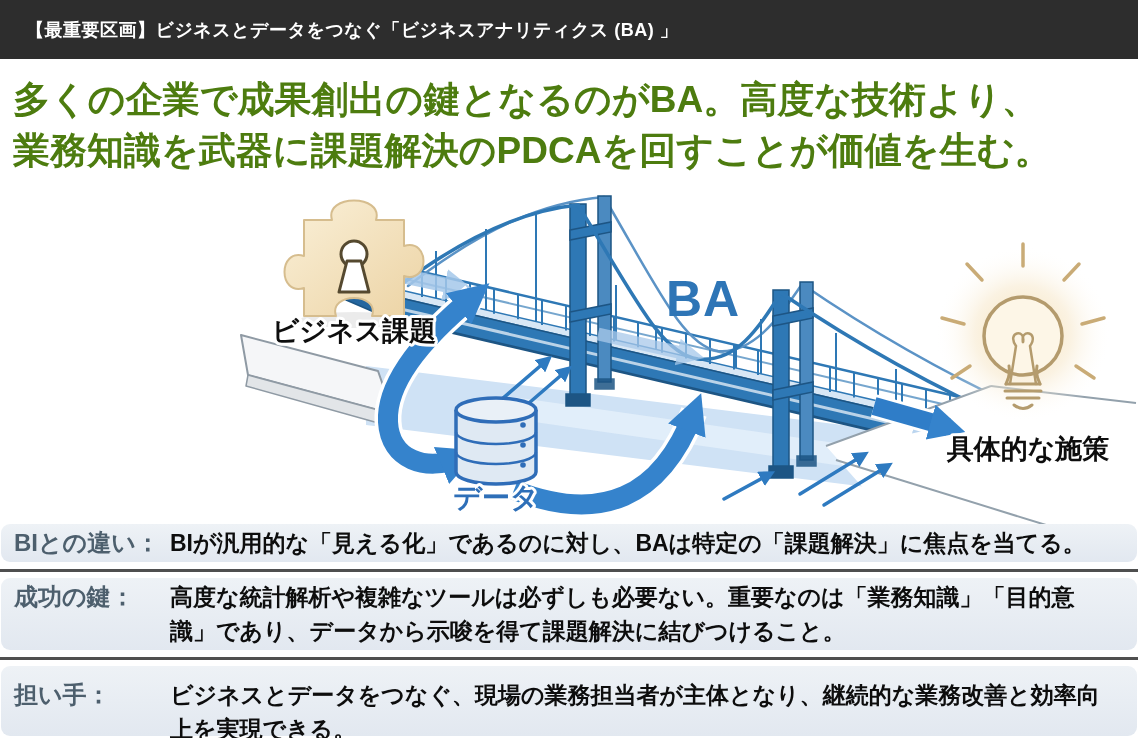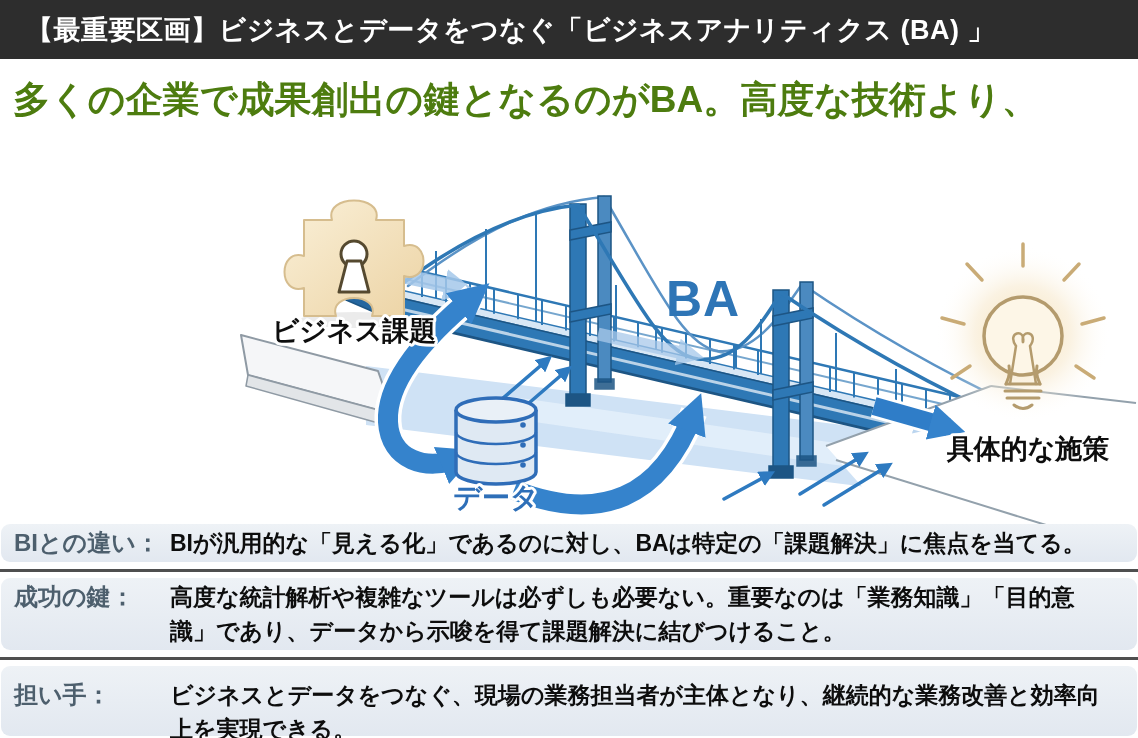--- a/index.html
+++ b/index.html
@@ -6,21 +6,21 @@
   body{
     width:1138px;height:738px;position:relative;overflow:hidden;
     background:#ffffff;
     font-family:"Liberation Sans","DejaVu Sans",sans-serif;
   }
   .topbar{
     position:absolute;top:0;left:0;width:1138px;height:59px;
     background:#2d2d2d;display:flex;align-items:center;
   }
   .topbar .title{
-    color:#ffffff;font-size:27px;font-weight:bold;
+    color:#ffffff;font-size:18px;font-weight:bold;
     padding-left:26px;letter-spacing:.5px;white-space:nowrap;
   }
   .headline{
     position:absolute;top:74px;left:13px;width:1120px;
     font-size:37px;font-weight:900;color:#4d7c0f;line-height:51px;
   }
   .diagram{position:absolute;top:194px;left:0;width:1138px;height:331px;padding-left:36px;}
   .rows{position:absolute;top:524px;left:0;width:1138px;border-radius:23px;}
   .info-row{
     background:linear-gradient(180deg,#eef2f6,#e2e8f0);
@@ -44,20 +44,21 @@
 </style>
 </head>
 <body>
 
 <div class="topbar">
   <span class="title">【最重要区画】ビジネスとデータをつなぐ「ビジネスアナリティクス (BA) 」</span>
 </div>
 
 <div class="headline">
   <div>多くの企業で成果創出の鍵となるのがBA。高度な技術より、</div>
+  <div>業務知識を武器に課題解決のPDCAを回すことが価値を生む。</div>
 </div>
 
 <div class="diagram">
 <svg width="1138" height="331" viewBox="0 0 1138 331">
   <defs>
     <linearGradient id="pz" x1="0" y1="0" x2="1" y2="1">
       <stop offset="0" stop-color="#faf0d8"></stop>
           <stop offset="1" stop-color="#ecd3a4"></stop>
     </linearGradient>
     <radialGradient id="glowG" cx="0.5" cy="0.5" r="0.5">

